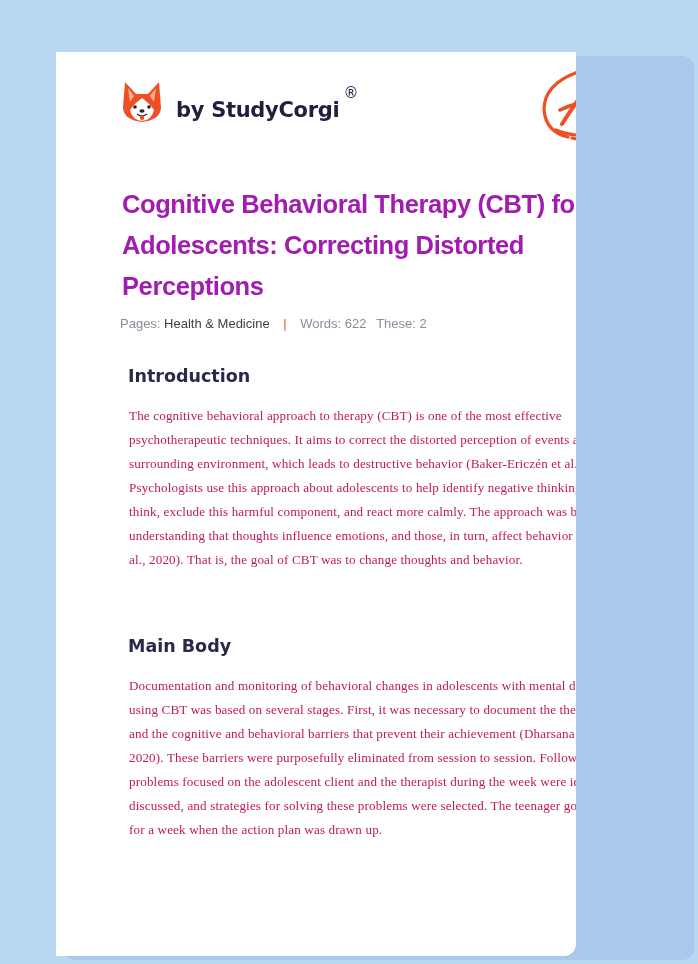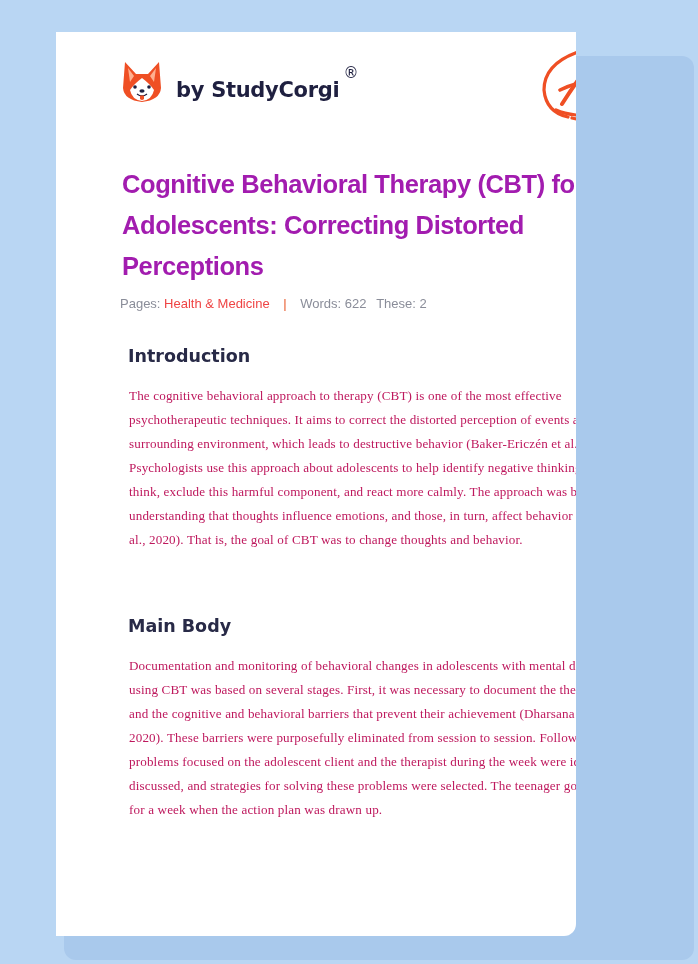--- a/index.html
+++ b/index.html
@@ -7,21 +7,21 @@
     width: 698px; height: 964px; overflow: hidden;
     background: #b9d6f3;
     position: relative;
     font-family: "Liberation Sans", sans-serif;
   }
   .card-shadow {
     position: absolute; left: 64px; top: 56px; width: 630px; height: 904px;
     background: #a9c9ec; border-radius: 12px;
   }
   .card {
-    position: absolute; left: 56px; top: 32px; width: 520px; height: 904px;
+    position: absolute; left: 56px; top: 52px; width: 520px; height: 904px;
     background: #ffffff; border-radius: 0 0 12px 0; overflow: hidden;
   }
   .logo {
     position: absolute; left: 66px; top: 28px; display: flex; align-items: center;
   }
   .logo svg { display: block; }
   .logo-text {
     margin-left: 14px; margin-top: 14px;
     font-family: "DejaVu Sans", sans-serif; font-weight: bold;
     font-size: 21px; color: #1f2040; letter-spacing: -0.3px;
@@ -34,21 +34,21 @@
   .title {
     position: absolute; left: 64px; top: 130px; width: 530px;
     font-family: Liberation Sans, sans-serif; font-weight: bold;
     font-size: 25.5px; line-height: 41px; color: #a21caf; letter-spacing: -0.4px;
     margin: 2px;
   }
   .meta {
     position: absolute; left: 64px; top: 264px;
     font-family: "Liberation Sans", sans-serif; font-size: 13px; color: #8a8d99;
   }
-  .meta .val { color: #ef4444; }
+  .meta .val { color: #404040; }
   .meta .sep { color: #e85a2b; margin: 0 10px; }
   .h2 {
     position: absolute; left: 64px;
     font-family: "DejaVu Sans", sans-serif; font-weight: bold;
     font-size: 17.5px; color: #282a47; margin: 8px;
   }
   .p {
     position: absolute; left: 64px; width: 516px;
     font-family: Liberation Serif, serif; font-size: 13.1px;
     line-height: 24px; color: #be185d; margin: 9px; letter-spacing: 0.15px;

